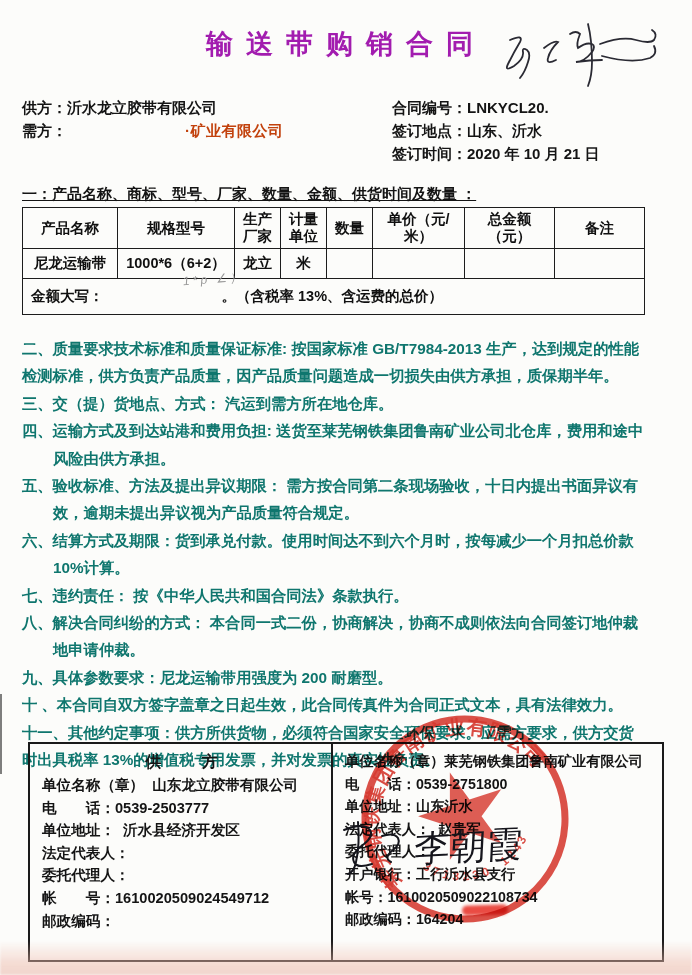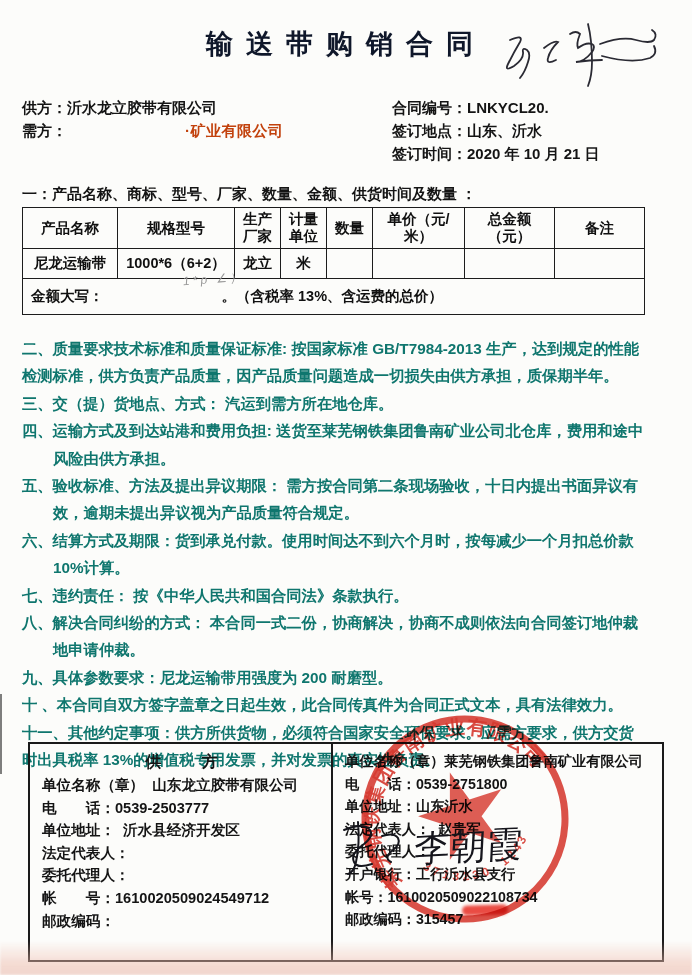--- a/index.html
+++ b/index.html
@@ -8,32 +8,32 @@
     position:relative;width:692px;height:975px;margin:0 auto;
     background:#fcfcfa;overflow:hidden;
     font-family:"Liberation Sans","DejaVu Sans",sans-serif;
     color:#141414;-webkit-font-smoothing:antialiased;
   }
   .inner{padding:0 34px 0 22px;}
   
   .title-row{position:relative;height:74px;}
   .doc-title{
     margin:0;padding-top:26px;text-align:center;
-    font-size:27px;font-weight:700;letter-spacing:13px;color:#0f172a;
+    font-size:27px;font-weight:700;letter-spacing:13px;color:#a21caf;
   }
   .title-sig{position:absolute;left:492px;top:14px;}
   
   .info-row{display:flex;margin-top:22px;}
   .parties{width:370px;}
   .parties .line{font-size:15px;font-weight:700;line-height:23px;white-space:pre;}
   .faded{color:#c2410c;letter-spacing:.5px;margin-top:36px;}
   .meta{width:260px;}
   .meta .line{font-size:15px;font-weight:700;line-height:23px;white-space:pre;}
   
-  .sec1-heading{margin-top:20px;font-size:15px;font-weight:700;}
+  .sec1-heading{margin-top:20px;font-size:15px;font-weight:700;text-decoration:underline;}
   
   table.goods{border-collapse:collapse;width:622px;margin-top:3px;table-layout:fixed;}
   table.goods th,table.goods td{
     border:1.6px solid #1c1c1c;font-size:14.5px;font-weight:700;
     text-align:center;padding:1px 2px;line-height:17px;color:#101010;
   }
   table.goods th{height:38px;}
   table.goods td.datarow{height:27px;}
   td.amount-cell{text-align:left !important;height:33px;position:relative;padding-left:8px !important;}
   .amt-note{font-weight:700;}
@@ -174,21 +174,21 @@
       <div class="party-row"><span>邮政编码：</span><span></span></div>
     </div>
     <div class="party-cell right">
       <div class="party-row"><span>单位名称（章）</span><span>莱芜钢铁集团鲁南矿业有限公司</span></div>
       <div class="party-row"><span>电　　话：</span><span>0539-2751800</span></div>
       <div class="party-row"><span>单位地址：</span><span>山东沂水</span></div>
       <div class="party-row"><span>法定代表人：  </span><span>赵贵军</span></div>
       <div class="party-row"><span>委托代理人：</span><span></span></div>
       <div class="party-row"><span>开户银行：</span><span>工行沂水县支行</span></div>
       <div class="party-row"><span>帐号：</span><span>1610020509022108734</span></div>
-      <div class="party-row"><span>邮政编码：</span><span>315457</span></div>
+      <div class="party-row"><span>邮政编码：</span><span>164204</span></div>
     </div>
   </div>
 
   <svg class="stamp" viewBox="0 0 226 222">
     <defs>
       <path id="seal-arc" d="M 37,158 A 88,88 0 1 1 189,158"></path>
       <path id="digit-arc" d="M 52,138 A 72,72 0 0 0 174,138"></path>
     </defs>
     <g transform="rotate(-18 113 111)">
       <circle cx="113" cy="111" r="100" fill="none" stroke="#d5281e" stroke-width="7" opacity="0.88"></circle>

